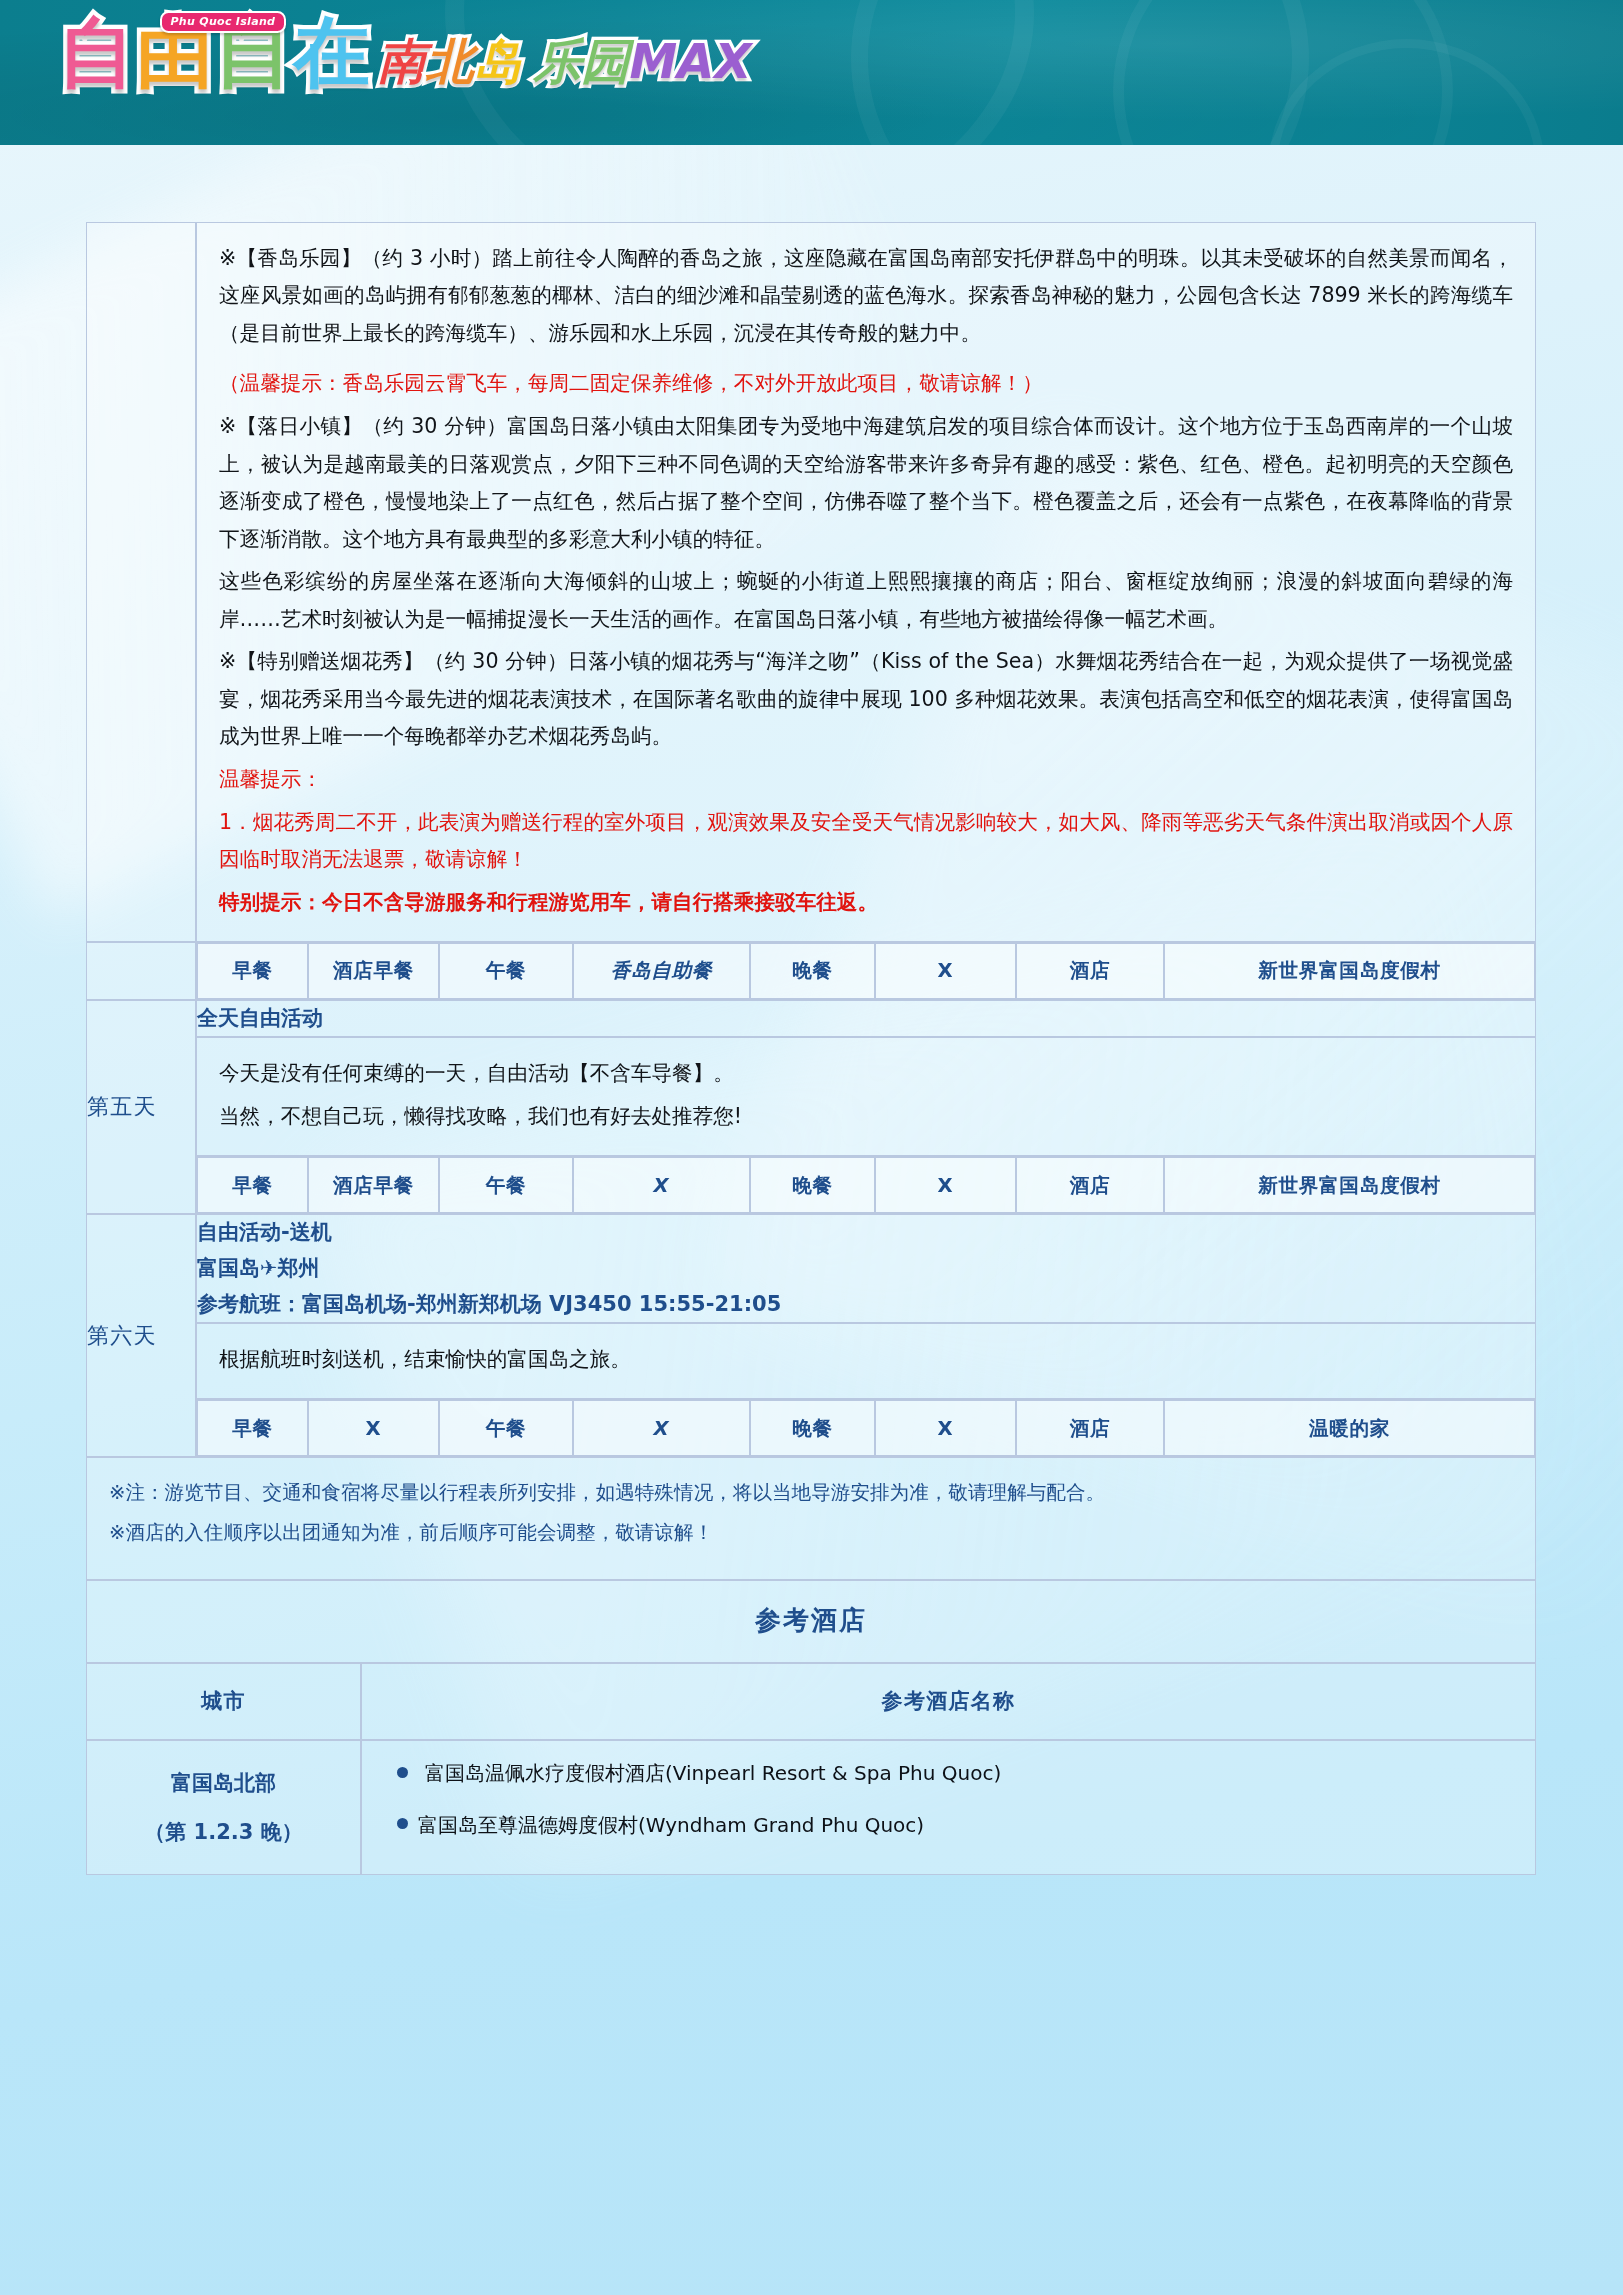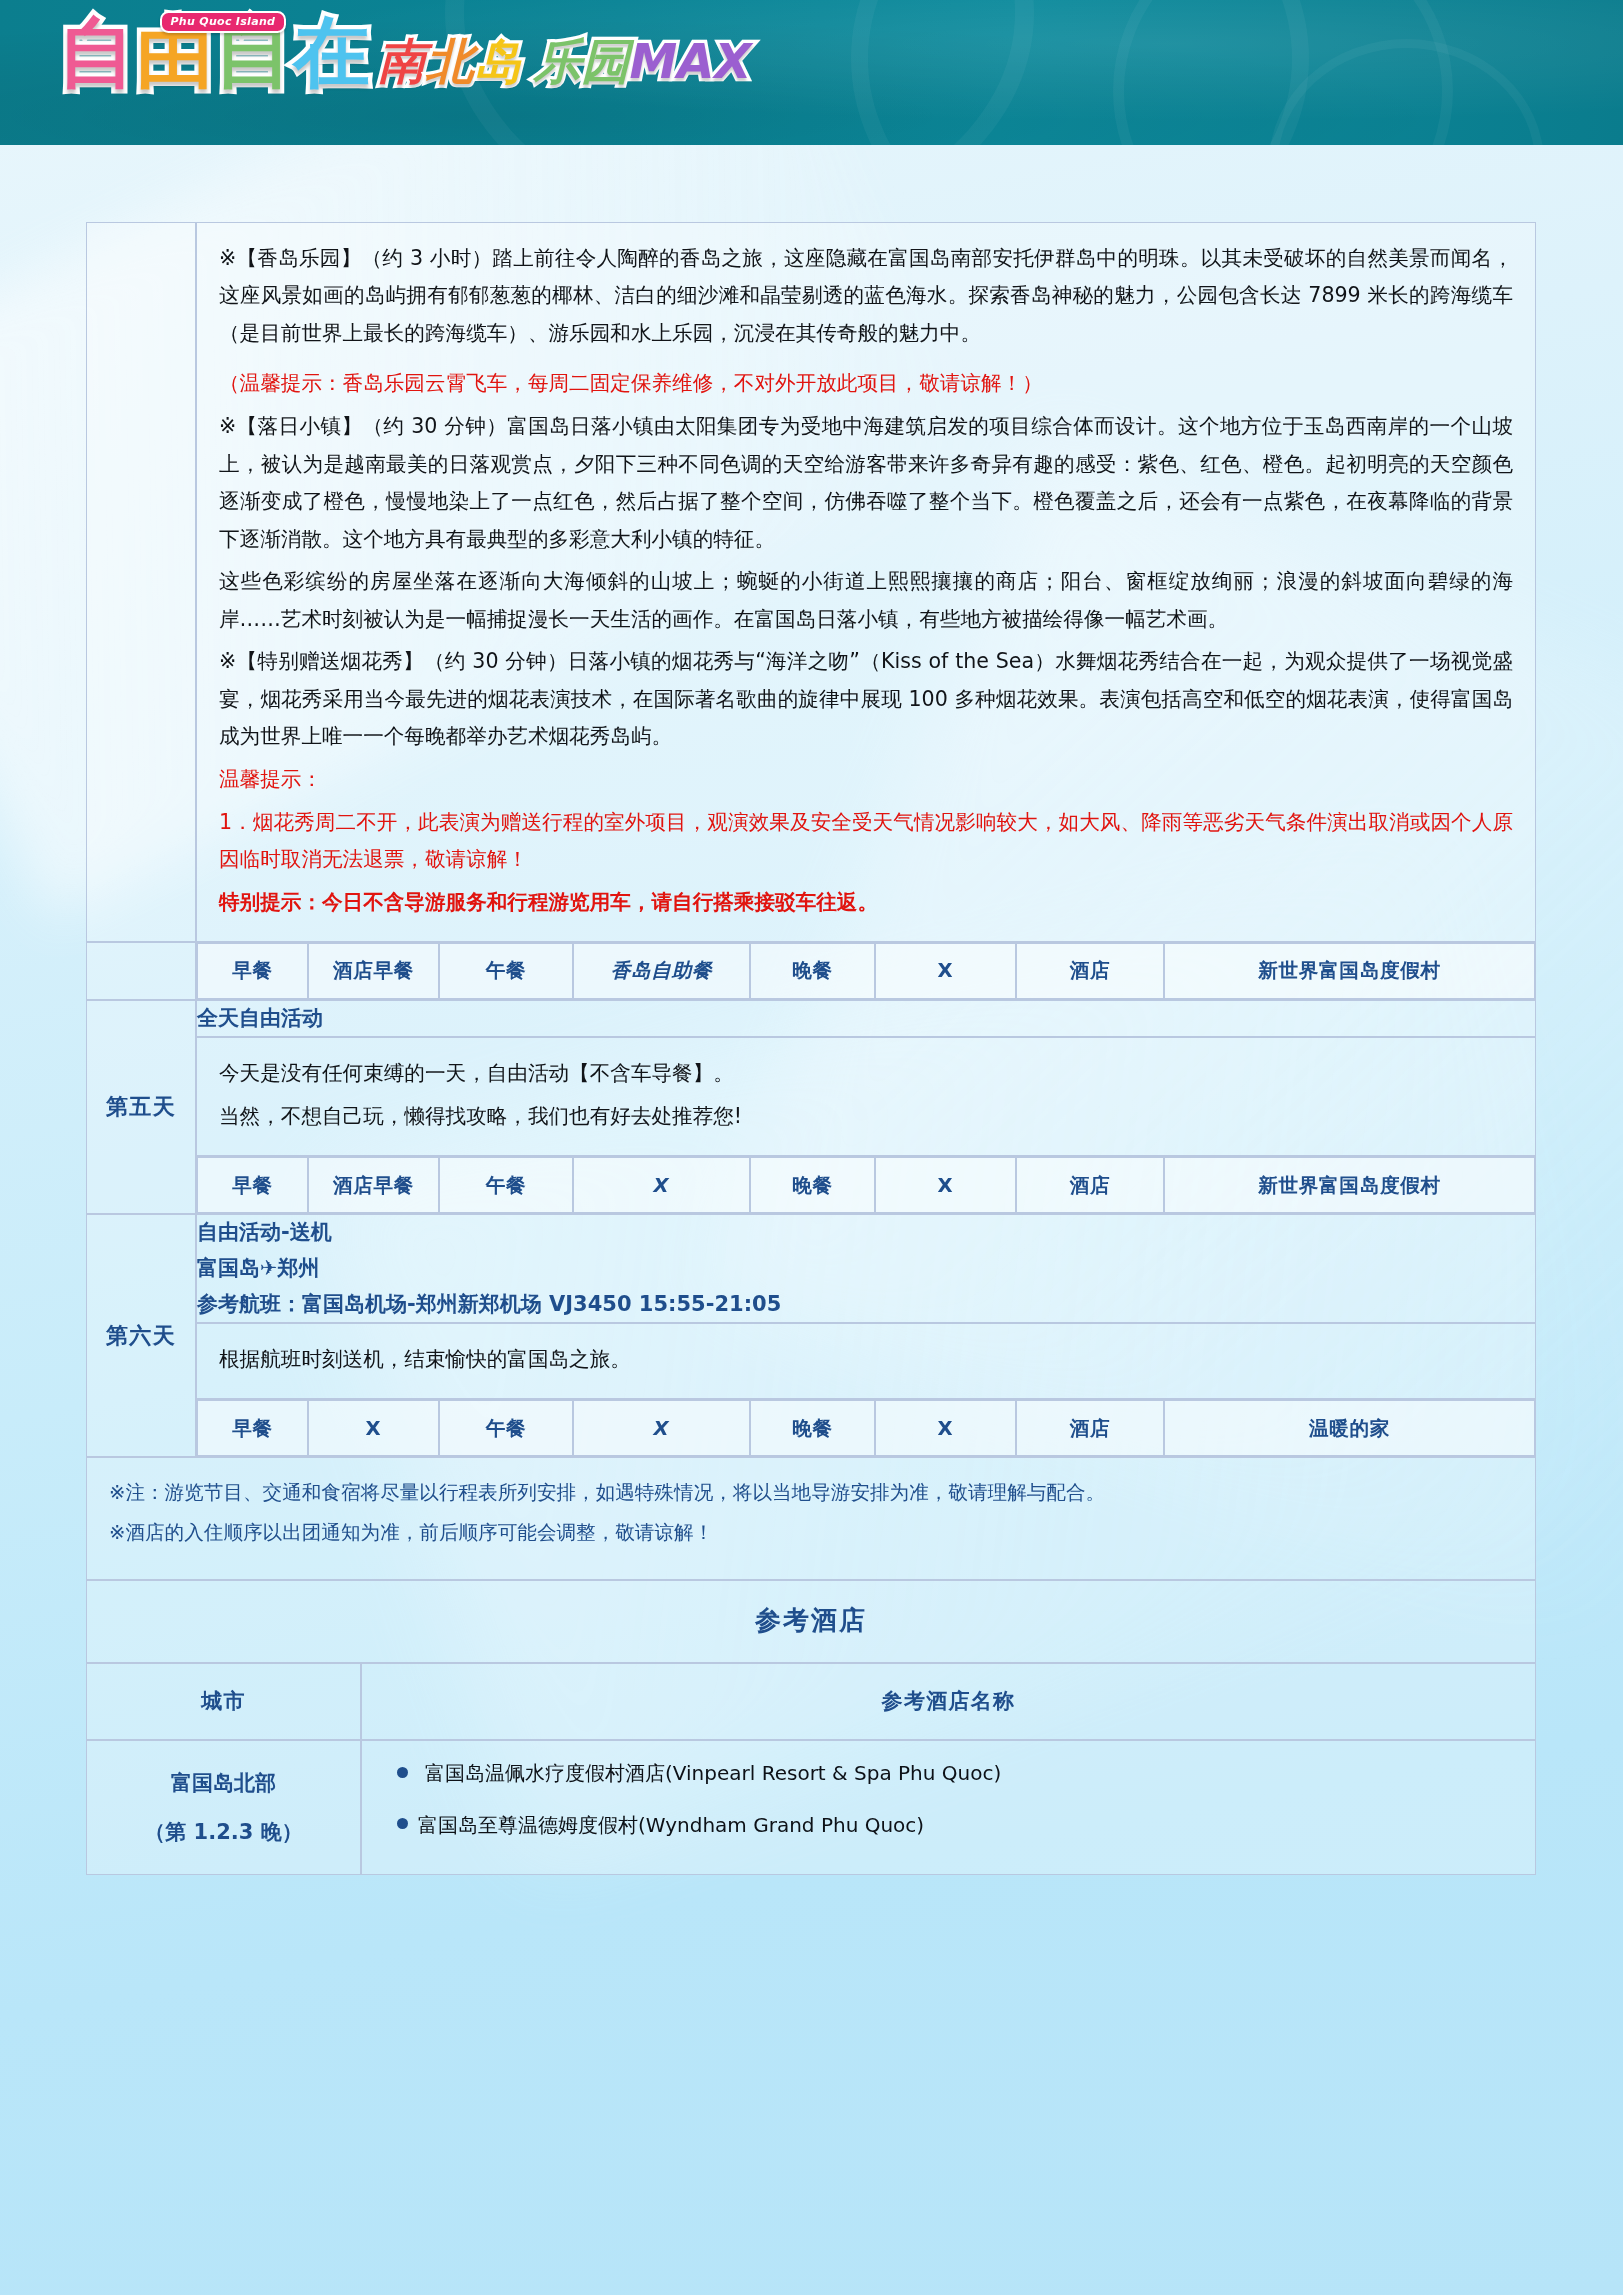--- a/index.html
+++ b/index.html
@@ -98,23 +98,23 @@
   }
   table.itin td {
     border: 1.3px solid #b9c8e0;
     vertical-align: middle;
     background: rgba(255,255,255,0.28);
   }
 
   .col-day { width: 110px; }
 
   .day-label {
-    text-align: center;
+    text-align: left;
     color: #1f4e8c;
-    font-weight: 700;
+    font-weight: 400;
     font-size: 22px;
     letter-spacing: 1.3px;
     font-family: "DejaVu Sans", sans-serif;
   }
 
   .body-cell { padding: 17px 22px 19.6px 22px; }
 
   p.para {
     color: #111418;
     font-size: 20.6px;

